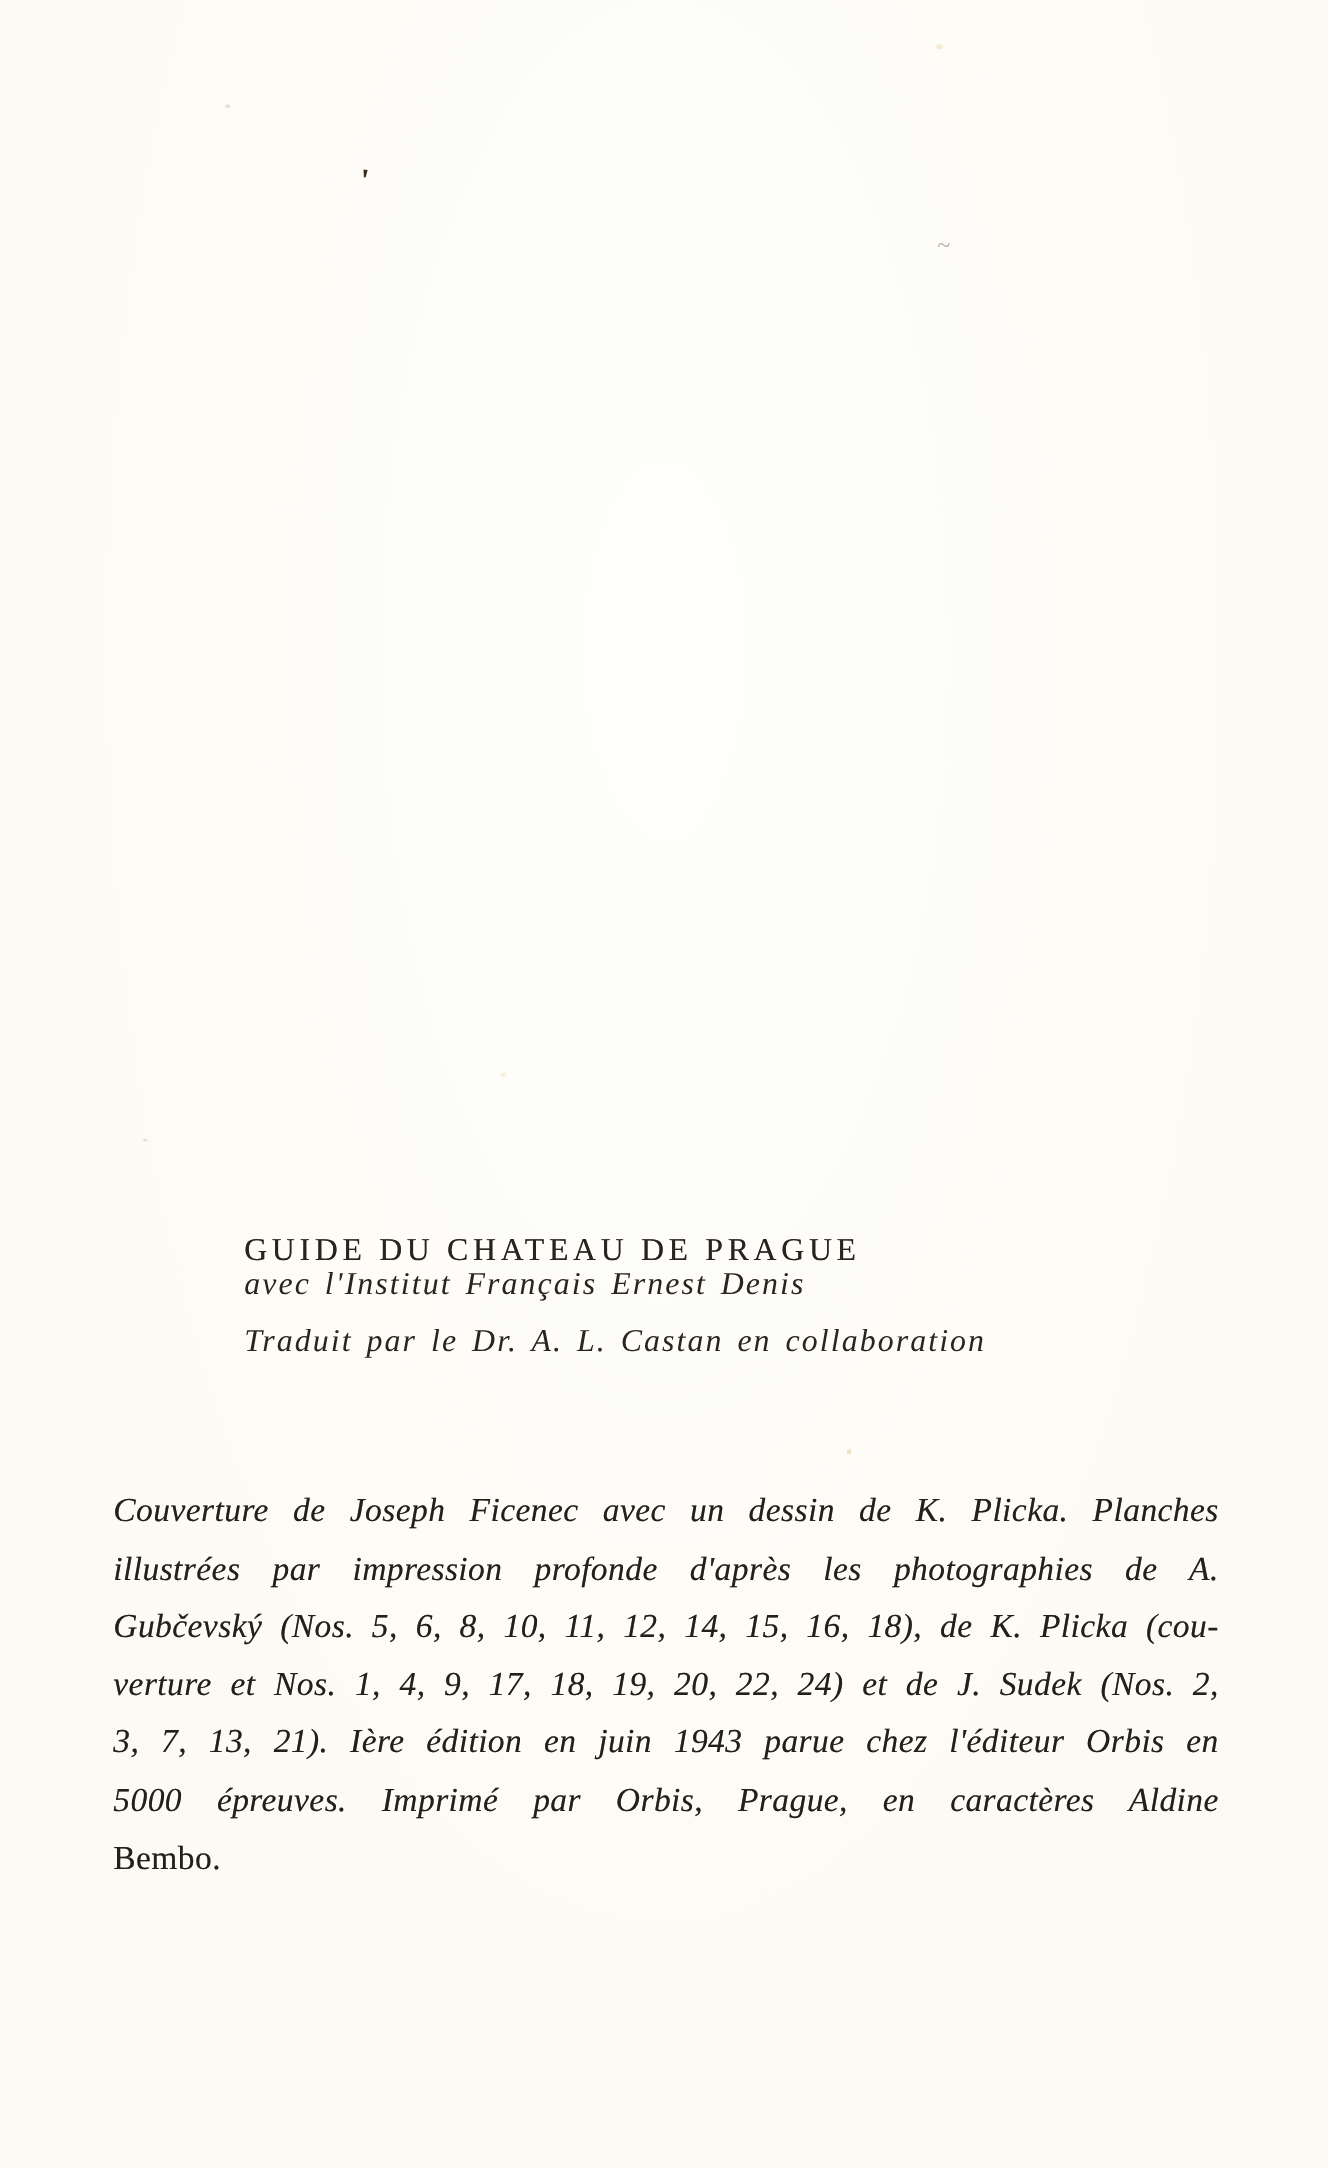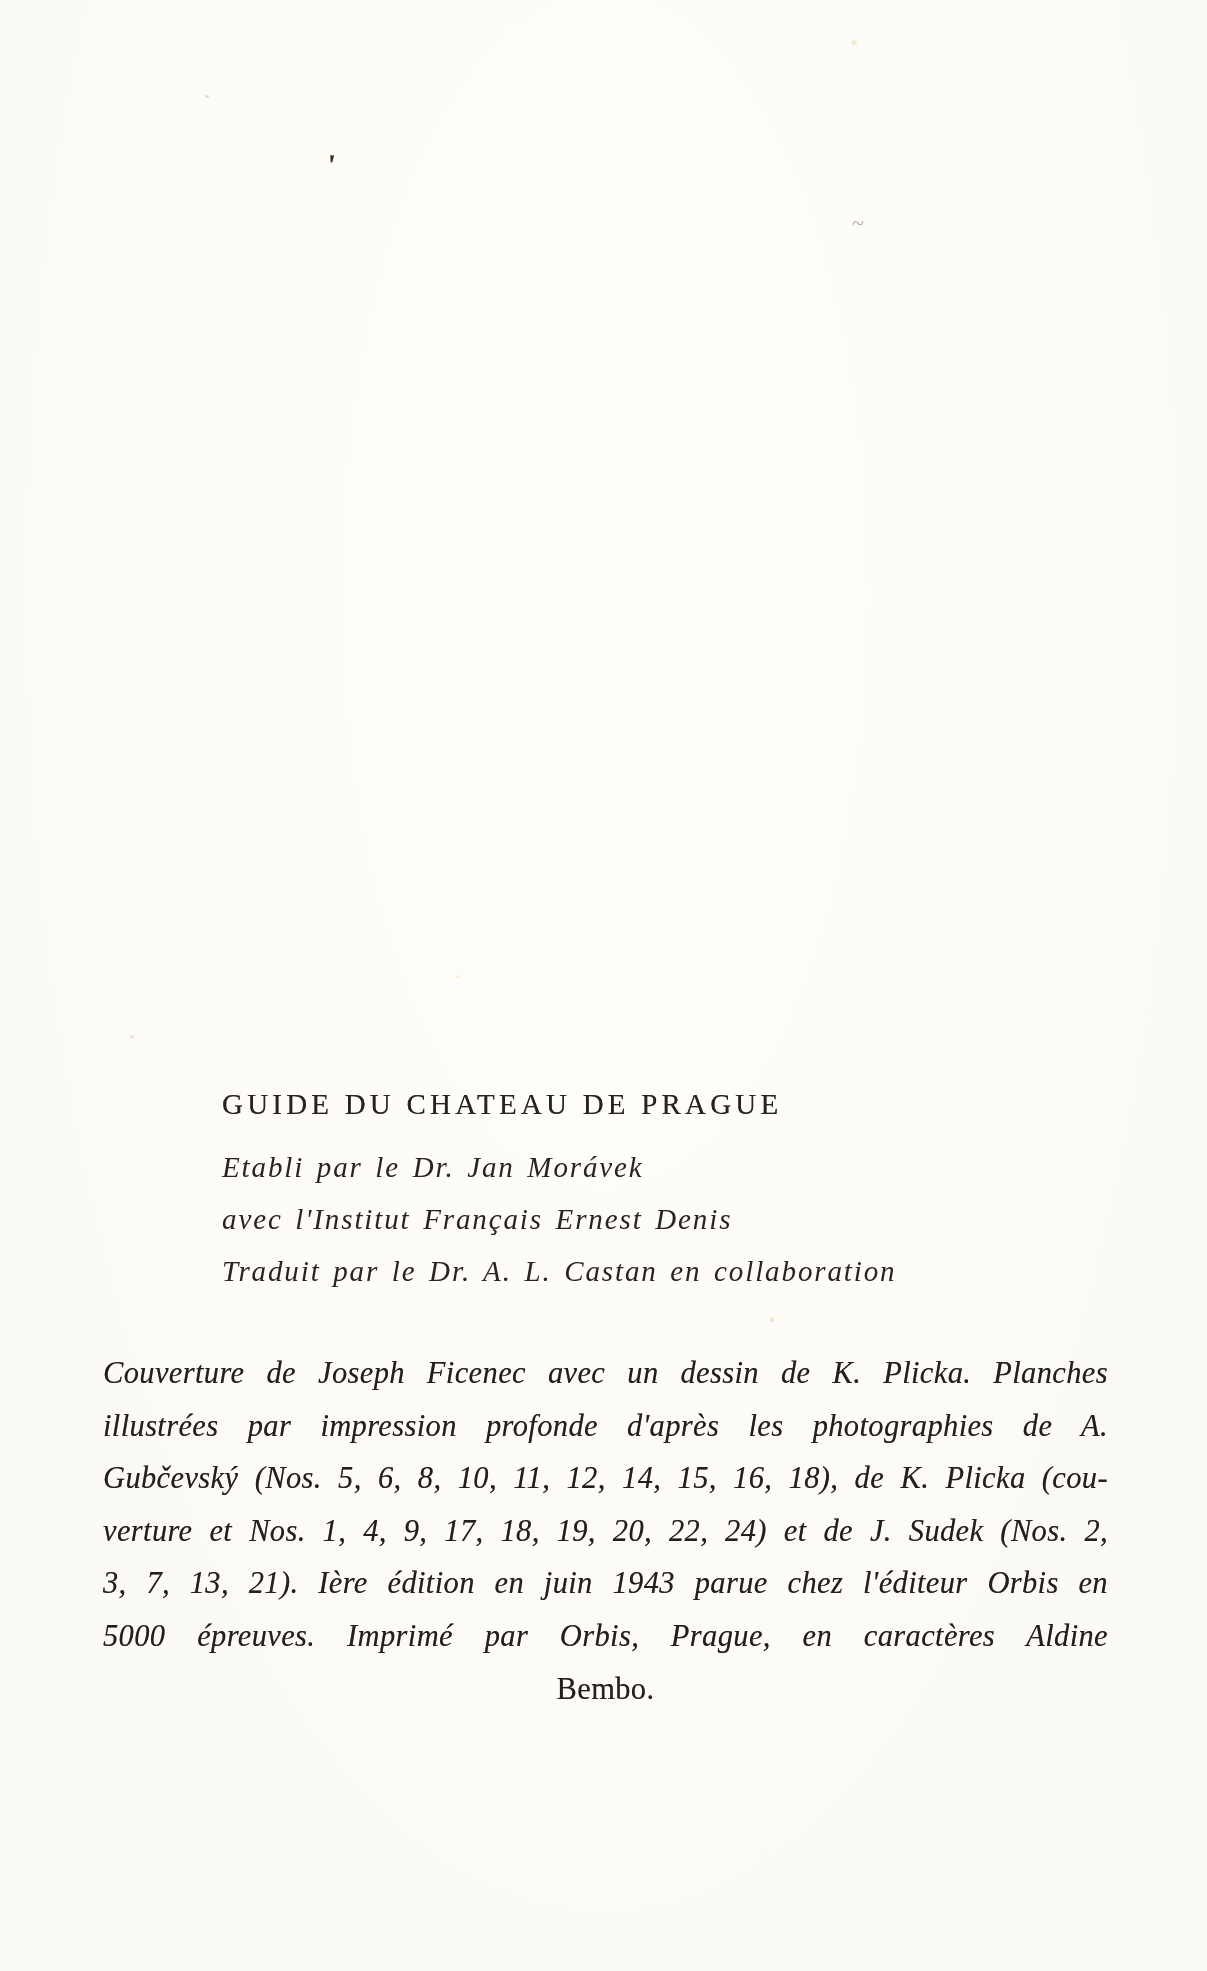--- a/index.html
+++ b/index.html
@@ -44,21 +44,21 @@
   }
   .speck.s1 { left: 205px; top: 95px;  width: 4px; height: 3px; background: rgba(150,130,100,0.25); }
   .speck.s2 { left: 130px; top: 1035px; width: 4px; height: 3px; background: rgba(160,140,110,0.20); }
   .speck.s3 { left: 851px; top: 40px;  width: 6px; height: 5px; background: rgba(235,215,160,0.45); }
   .speck.s4 { left: 770px; top: 1317px; width: 4px; height: 5px; background: rgba(230,205,150,0.5); }
   .speck.s5 { left: 455px; top: 975px; width: 5px; height: 4px; background: rgba(245,230,190,0.55); }
 
   .title {
     position: absolute;
     left: 222px;
-    top: 1088px;
+    top: 1120px;
     margin: 0;
     font-size: 29px;
     font-weight: 500;
     letter-spacing: 0.145em;
     white-space: nowrap;
     color: #29231e;
     text-shadow: 0 0 0.6px rgba(40,32,26,0.6);
   }
   .credits {
     position: absolute;
@@ -88,40 +88,39 @@
     color: #241f1a;
     text-shadow: 0 0 0.5px rgba(36,31,26,0.55);
   }
   .colophon-line.justified {
     text-align: justify;
     text-align-last: justify;
     white-space: nowrap;
     font-style: italic;
   }
   .colophon-line.last-line {
-    text-align: center;
+    text-align: left;
   }
 </style>
 </head>
 <body>
 
 <div class="page">
 
   <span class="stray-mark">'</span>
   <span class="tilde-mark">~</span>
   <span class="speck s1"></span>
   <span class="speck s2"></span>
   <span class="speck s3"></span>
   <span class="speck s4"></span>
   <span class="speck s5"></span>
 
   <h1 class="title">GUIDE DU CHATEAU DE PRAGUE</h1>
 
   <div class="credits">
-    <div class="credit-line">Etabli par le Dr. Jan Morávek</div>
     <div class="credit-line">avec l'Institut Français Ernest Denis</div>
     <div class="credit-line">Traduit par le Dr. A. L. Castan en collaboration</div>
   </div>
 
   <div class="colophon">
     <div class="colophon-line justified">Couverture de Joseph Ficenec avec un dessin de K. Plicka. Planches</div>
     <div class="colophon-line justified">illustrées par impression profonde d'après les photographies de A.</div>
     <div class="colophon-line justified">Gubčevský (Nos. 5, 6, 8, 10, 11, 12, 14, 15, 16, 18), de K. Plicka (cou-</div>
     <div class="colophon-line justified">verture et Nos. 1, 4, 9, 17, 18, 19, 20, 22, 24) et de J. Sudek (Nos. 2,</div>
     <div class="colophon-line justified">3, 7, 13, 21). Ière édition en juin 1943 parue chez l'éditeur Orbis en</div>

